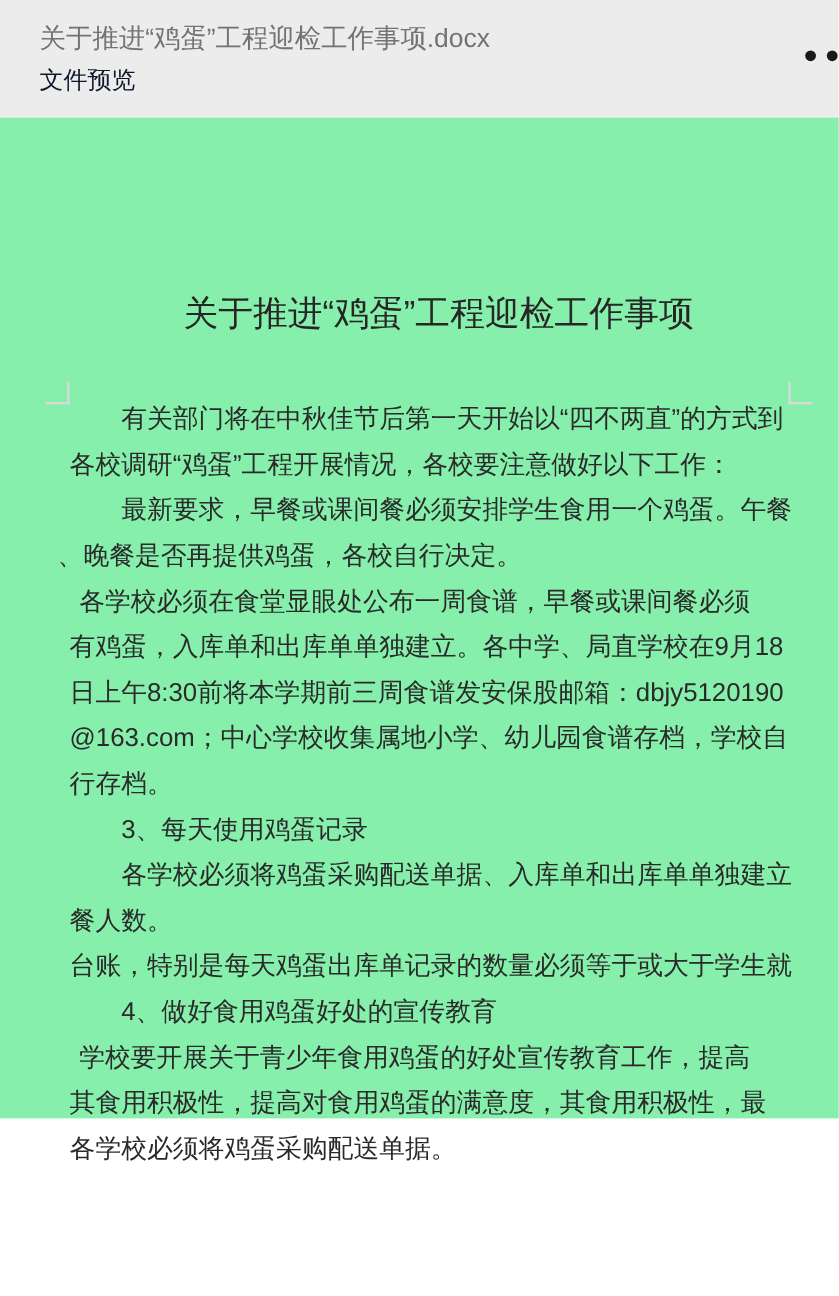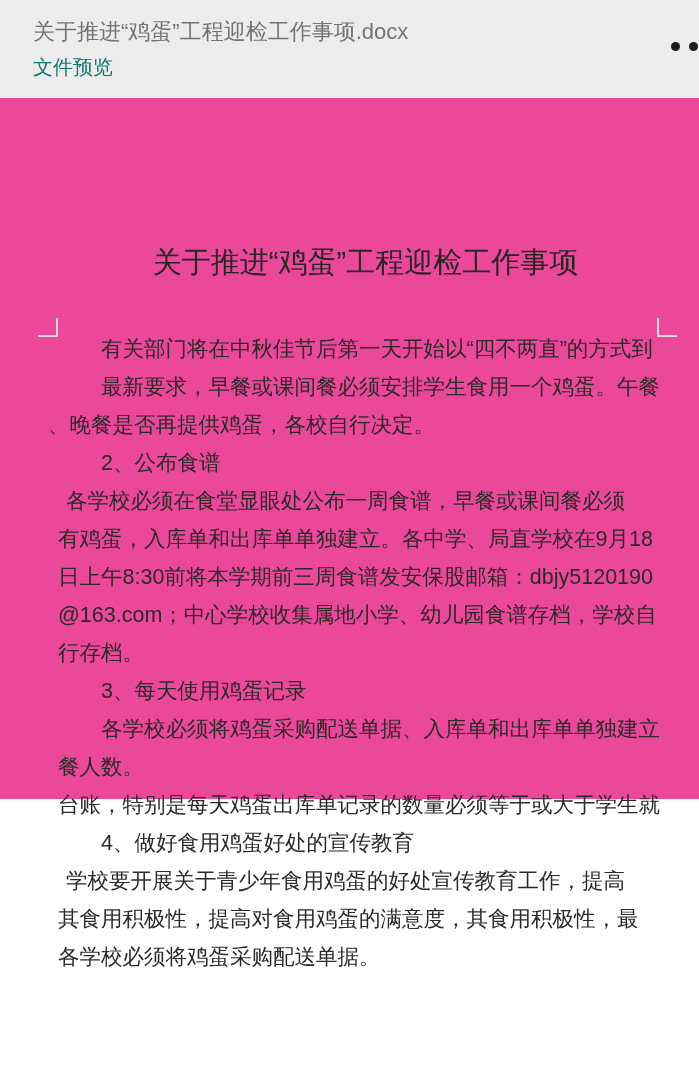--- a/index.html
+++ b/index.html
@@ -25,21 +25,21 @@
     font-size: 22px;
     line-height: 38px;
     color: #737373;
     white-space: nowrap;
     overflow: hidden;
   }
   .header-subtitle {
     font-size: 20px;
     line-height: 26px;
     margin-top: 3px;
-    color: #0f766e;
+    color: #0f172a;
   }
   .more-btn {
     position: absolute;
     left: 671px;
     top: 42px;
     width: 60px;
     height: 12px;
     cursor: pointer;
   }
   .more-btn .dot {
@@ -49,22 +49,22 @@
     border-radius: 50%;
     background: #1a1a1a;
     margin-right: 9px;
     vertical-align: top;
   }
 
   
   .page {
     position: relative;
     width: 699px;
-    height: 701px;
-    background: #ec4899;
+    height: 834px;
+    background: #86efac;
     box-sizing: border-box;
     padding: 142px 26px 0 58px;
   }
   .cropmark {
     position: absolute;
     top: 220px;
     width: 18px;
     height: 17px;
   }
   .cropmark.left {
@@ -112,23 +112,23 @@
   </header>
 
   <main class="page">
     <span class="cropmark left"></span>
     <span class="cropmark right"></span>
 
     <h1 class="doc-title">关于推进“鸡蛋”工程迎检工作事项</h1>
 
     <div class="doc-body">
         <div class="doc-line indent-2">有关部门将在中秋佳节后第一天开始以“四不两直”的方式到</div>
+        <div class="doc-line flush">各校调研“鸡蛋”工程开展情况，各校要注意做好以下工作：</div>
         <div class="doc-line indent-2">最新要求，早餐或课间餐必须安排学生食用一个鸡蛋。午餐</div>
         <div class="doc-line hang">、晚餐是否再提供鸡蛋，各校自行决定。</div>
-        <div class="doc-line indent-2">2、公布食谱</div>
         <div class="doc-line indent-sm">各学校必须在食堂显眼处公布一周食谱，早餐或课间餐必须</div>
         <div class="doc-line flush">有鸡蛋，入库单和出库单单独建立。各中学、局直学校在9月18</div>
         <div class="doc-line flush">日上午8:30前将本学期前三周食谱发安保股邮箱：dbjy5120190</div>
         <div class="doc-line flush">@163.com；中心学校收集属地小学、幼儿园食谱存档，学校自</div>
         <div class="doc-line flush">行存档。</div>
         <div class="doc-line indent-2">3、每天使用鸡蛋记录</div>
         <div class="doc-line indent-2">各学校必须将鸡蛋采购配送单据、入库单和出库单单独建立</div>
         <div class="doc-line flush">餐人数。</div>
         <div class="doc-line flush">台账，特别是每天鸡蛋出库单记录的数量必须等于或大于学生就</div>
         <div class="doc-line indent-2">4、做好食用鸡蛋好处的宣传教育</div>

